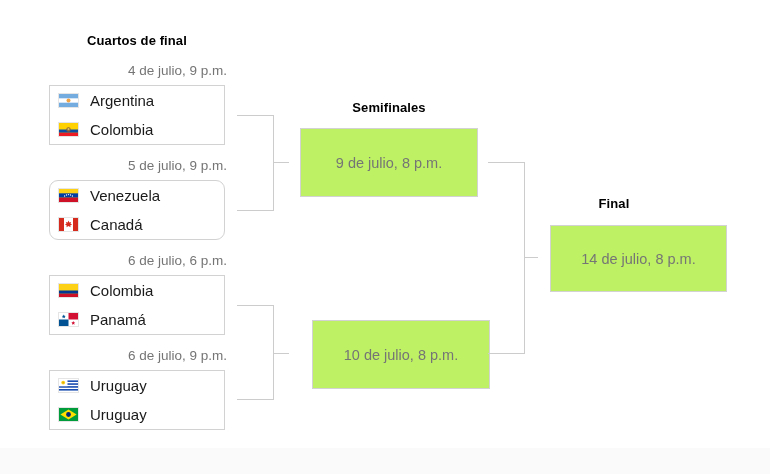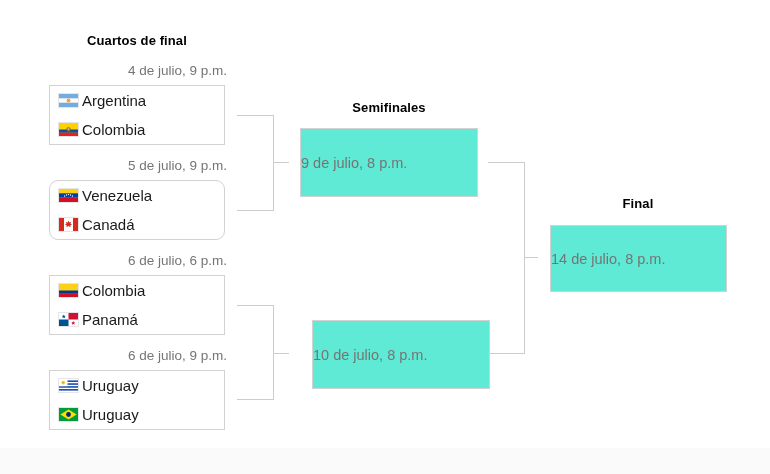--- a/index.html
+++ b/index.html
@@ -5,35 +5,35 @@
   html,body{margin:0;padding:0;background:#ffffff;}
   .page{
     position:relative;width:770px;height:474px;background:#ffffff;overflow:hidden;
     font-family:"Liberation Sans","DejaVu Sans",sans-serif;
   }
   .round-header{
     position:absolute;font-size:13px;font-weight:bold;color:#000;text-align:center;letter-spacing:.1px;
   }
   .hdr-qf{left:49px;top:33px;width:176px;}
   .hdr-sf{left:300px;top:100px;width:178px;}
-  .hdr-f{left:550px;top:196px;width:176px;}
+  .hdr-f{left:526px;top:196px;width:176px;}
   .match-date{
     position:absolute;left:49px;width:178px;height:16px;text-align:right;
     font-size:13.5px;color:#757575;white-space:nowrap;
   }
   .qf-card{
     position:absolute;left:49px;width:176px;height:60px;background:#fff;
     border:1px solid #d2d2d2;box-sizing:border-box;
     display:flex;flex-direction:column;justify-content:center;padding-left:9px;
   }
-  .team-row{display:flex;align-items:center;height:29px;gap:4px;}
+  .team-row{display:flex;align-items:center;height:29px;gap:12px;}
   .team-name{font-size:15px;color:#1a1a1a;line-height:1;}
   .slot-card{
-    position:absolute;background:#5eead4;border:1px solid #d2d2d2;box-sizing:border-box;
-    display:flex;align-items:center;justify-content:flex-start;
+    position:absolute;background:#bef264;border:1px solid #d2d2d2;box-sizing:border-box;
+    display:flex;align-items:center;justify-content:center;
     font-size:14.5px;color:#757575;
   }
   .sf1{left:300px;top:128px;width:178px;height:69px;}
   .sf2{left:312px;top:320px;width:178px;height:69px;}
   .fin{left:550px;top:225px;width:177px;height:67px;}
   .line{position:absolute;background:#cccccc;}
   .flag{width:19px;height:13px;flex:0 0 auto;display:block;box-shadow:0 0 0 1px rgba(0,0,0,.10);}
   .flag svg{display:block;}
   .bottom-edge{position:absolute;left:0;top:448px;width:770px;height:26px;background:#fafafa;}
 </style>

